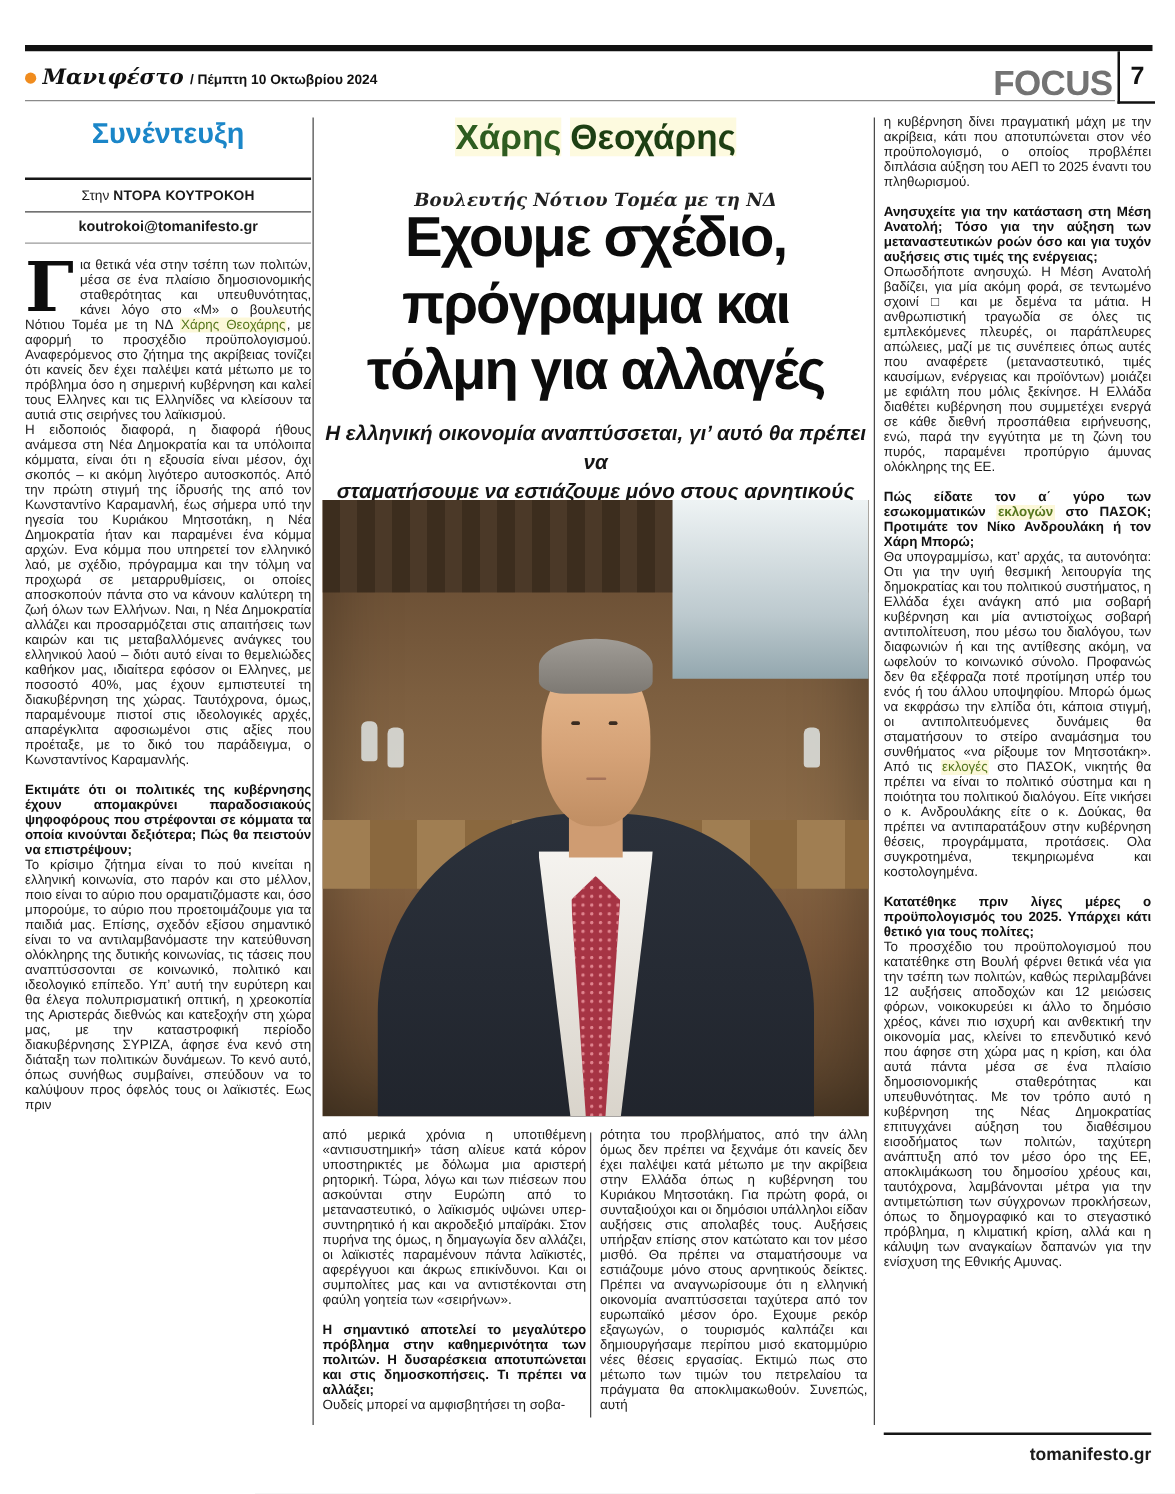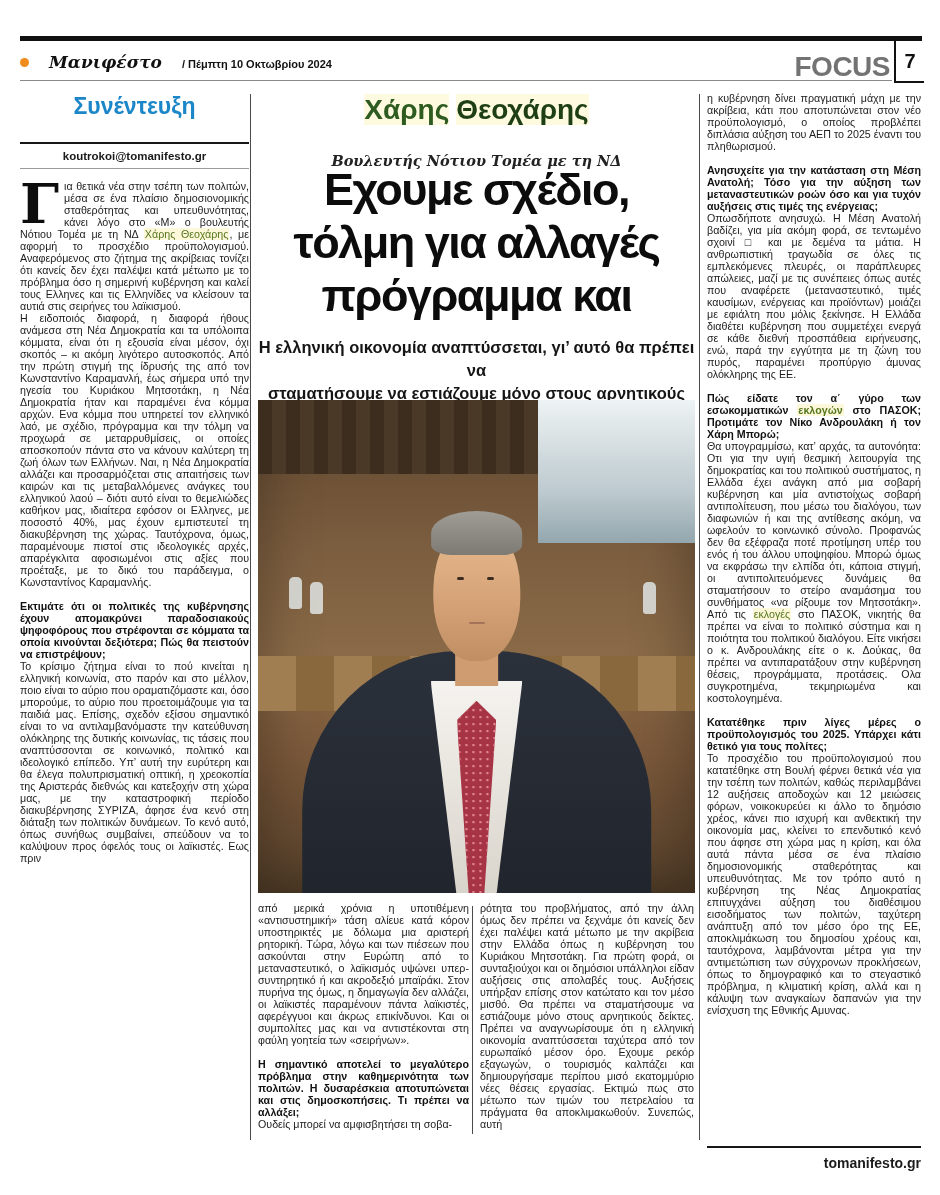--- a/index.html
+++ b/index.html
@@ -1,21 +1,21 @@
 <!DOCTYPE html>
 <html lang="el"><head>
 <meta charset="utf-8">
 <style>
   html,body{margin:0;padding:0;background:#e8e8e8;}
   .page{position:relative;width:940px;height:1195px;background:#fff;margin:0 auto;
         font-family:"Liberation Sans",sans-serif;color:#1a1a1a;overflow:hidden;}
   
   .topbar{position:absolute;left:20px;top:36px;width:902px;height:5px;background:#111;}
   .header-rule{position:absolute;left:20px;top:80px;width:872px;height:1px;background:#8a8a8a;}
-  .logo-row{position:absolute;left:20px;top:52px;display:flex;align-items:baseline;gap:20px;}
+  .logo-row{position:absolute;left:20px;top:52px;display:flex;align-items:baseline;gap:5px;}
   .logo-dot{width:9px;height:9px;border-radius:50%;background:#f08c1e;align-self:center;}
   .logo-name{font-family:"DejaVu Serif",serif;font-weight:700;font-style:italic;font-size:17px;color:#111;}
   .logo-date{font-weight:700;font-size:11px;color:#111;}
   .focus{position:absolute;left:760px;top:51px;width:130px;text-align:right;
          font-size:28px;font-weight:900;letter-spacing:-.5px;color:#737373;}
   .pagebox{position:absolute;left:894px;top:41px;width:28px;height:40px;background:#fff;
            border-left:2px solid #111;border-bottom:2px solid #111;
            display:flex;align-items:center;justify-content:center;
            font-size:20px;font-weight:800;color:#111;}
   
@@ -39,21 +39,21 @@
            line-height:44px;padding:2px 5px 0 0;color:#0d0d0d;}
   
   .kicker{position:absolute;left:258px;top:94px;width:437px;text-align:center;font-size:28px;}
   .kicker .n1{color:#2e5c20;font-weight:600;margin-right:7px;background:rgba(250,243,185,.45);}
   .kicker .n2{color:#1d3f13;font-weight:800;background:rgba(250,243,185,.45);}
   .role{position:absolute;left:258px;top:152px;width:437px;text-align:center;
         font-family:"DejaVu Serif",serif;font-style:italic;font-weight:700;font-size:14.5px;color:#222;}
   .headline{position:absolute;left:254px;top:163px;width:445px;text-align:center;
             font-size:45px;line-height:53px;font-weight:800;letter-spacing:-1.5px;color:#0c0c0c;}
   .subhead{position:absolute;left:254px;top:336px;width:445px;text-align:center;
-           font-weight:700;font-size:16.5px;line-height:23px;color:#151515;}
+           font-style:italic;font-weight:700;font-size:16.5px;line-height:23px;color:#151515;}
   
   .photo{position:absolute;left:258px;top:400px;width:437px;height:493px;overflow:hidden;
          background:linear-gradient(180deg,#5b4530 0%,#6d5136 14%,#7d5f40 32%,#8a6a47 52%,#7a583a 72%,#55402a 100%);
          box-shadow:inset 0 0 60px rgba(0,0,0,.35);}
   .panel-top{position:absolute;left:0;top:0;width:100%;height:15%;
              background:repeating-linear-gradient(90deg,#3c2d1e 0 14px,#4b3928 14px 28px);}
   .window-light{position:absolute;right:0;top:0;width:36%;height:29%;
                 background:linear-gradient(180deg,#eef3f4,#bcc9ce 65%,#93a7ae);}
   .desk-band{position:absolute;left:0;top:52%;width:100%;height:11%;
              background:repeating-linear-gradient(90deg,#a07e52 0 38px,#8a683e 38px 76px);}
@@ -96,39 +96,43 @@
   </div>
   <div class="focus">FOCUS</div>
   <div class="pagebox">7</div>
 
   <div class="vline vl-left"></div>
   <div class="vline vl-mid"></div>
   <div class="vline vl-right"></div>
 
   <div class="col-left bodytext">
     <div class="int-title">Συνέντευξη</div>
+    <div class="byline">
+      <span>Στην</span>
+      <b>ΝΤΟΡΑ ΚΟΥΤΡΟΚΟΗ</b>
+    </div>
     <div class="email">koutrokoi@tomanifesto.gr</div>
     <p class="a">
       <span class="dropcap">Γ</span><span>ια θετικά νέα στην τσέπη των πολιτών, μέσα σε ένα πλαίσιο δημοσιονομικής σταθερότητας και υπευθυνότητας, κάνει λόγο στο «Μ» ο βουλευτής Νότιου Τομέα με τη ΝΔ </span><span class="green">Χάρης Θεοχάρης</span><span>, με αφορμή το προσχέδιο προϋπολογισμού. Αναφερόμενος στο ζήτημα της ακρίβειας τονίζει ότι κανείς δεν έχει παλέψει κατά μέτωπο με το πρόβλημα όσο η σημερινή κυβέρνηση και καλεί τους Ελληνες και τις Ελληνίδες να κλείσουν τα αυτιά στις σειρήνες του λαϊκισμού.</span>
     </p>
     <div>
         <p class="a"><span>Η ειδοποιός διαφορά, η διαφορά ήθους ανάμεσα στη Νέα Δημοκρατία και τα υπόλοιπα κόμματα, είναι ότι η εξουσία είναι μέσον, όχι σκοπός – κι ακόμη λιγότερο αυτοσκοπός. Από την πρώτη στιγμή της ίδρυσής της από τον Κωνσταντίνο Καραμανλή, έως σήμερα υπό την ηγεσία του Κυριάκου Μητσοτάκη, η Νέα Δημοκρατία ήταν και παραμένει ένα κόμμα αρχών. Ενα κόμμα που υπηρετεί τον ελληνικό λαό, με σχέδιο, πρόγραμμα και την τόλμη να προχωρά σε μεταρρυθμίσεις, οι οποίες αποσκοπούν πάντα στο να κάνουν καλύτερη τη ζωή όλων των Ελλήνων. Ναι, η Νέα Δημοκρατία αλλάζει και προσαρμόζεται στις απαιτήσεις των καιρών και τις μεταβαλλόμενες ανάγκες του ελληνικού λαού – διότι αυτό είναι το θεμελιώδες καθήκον μας, ιδιαίτερα εφόσον οι Ελληνες, με ποσοστό 40%, μας έχουν εμπιστευτεί τη διακυβέρνηση της χώρας. Ταυτόχρονα, όμως, παραμένουμε πιστοί στις ιδεολογικές αρχές, απαρέγκλιτα αφοσιωμένοι στις αξίες που προέταξε, με το δικό του παράδειγμα, ο Κωνσταντίνος Καραμανλής.</span></p>
         <p class="q"><span>Εκτιμάτε ότι οι πολιτικές της κυβέρνησης έχουν απομακρύνει παραδοσιακούς ψηφοφόρους που στρέφονται σε κόμματα τα οποία κινούνται δεξιότερα; Πώς θα πειστούν να επιστρέψουν;</span></p>
         <p class="a"><span>Το κρίσιμο ζήτημα είναι το πού κινείται η ελληνική κοινωνία, στο παρόν και στο μέλλον, ποιο είναι το αύριο που οραματιζόμαστε και, όσο μπορούμε, το αύριο που προετοιμάζουμε για τα παιδιά μας. Επίσης, σχεδόν εξίσου σημαντικό είναι το να αντιλαμβανόμαστε την κατεύθυνση ολόκληρης της δυτικής κοινωνίας, τις τάσεις που αναπτύσσονται σε κοινωνικό, πολιτικό και ιδεολογικό επίπεδο. Υπ’ αυτή την ευρύτερη και θα έλεγα πολυπρισματική οπτική, η χρεοκοπία της Αριστεράς διεθνώς και κατεξοχήν στη χώρα μας, με την καταστροφική περίοδο διακυβέρνησης ΣΥΡΙΖΑ, άφησε ένα κενό στη διάταξη των πολιτικών δυνάμεων. Το κενό αυτό, όπως συνήθως συμβαίνει, σπεύδουν να το καλύψουν προς όφελός τους οι λαϊκιστές. Εως πριν</span></p>
       </div>
   </div>
 
   <div class="kicker">
     <span class="n1">Χάρης</span><span class="n2">Θεοχάρης</span>
   </div>
   <div class="role">Βουλευτής Νότιου Τομέα με τη ΝΔ</div>
   <div class="headline">
     <div>Εχουμε σχέδιο,</div>
+    <div>πρόγραμμα και</div>
     <div>τόλμη για αλλαγές</div>
-    <div>πρόγραμμα και</div>
   </div>
   <div class="subhead">
     <div>Η ελληνική οικονομία αναπτύσσεται, γι’ αυτό θα πρέπει να</div>
     <div>σταματήσουμε να εστιάζουμε μόνο στους αρνητικούς δείκτες</div>
   </div>
 
   <div class="photo">
     <div class="panel-top"></div>
     <div class="window-light"></div>
     <div class="desk-band"></div>

